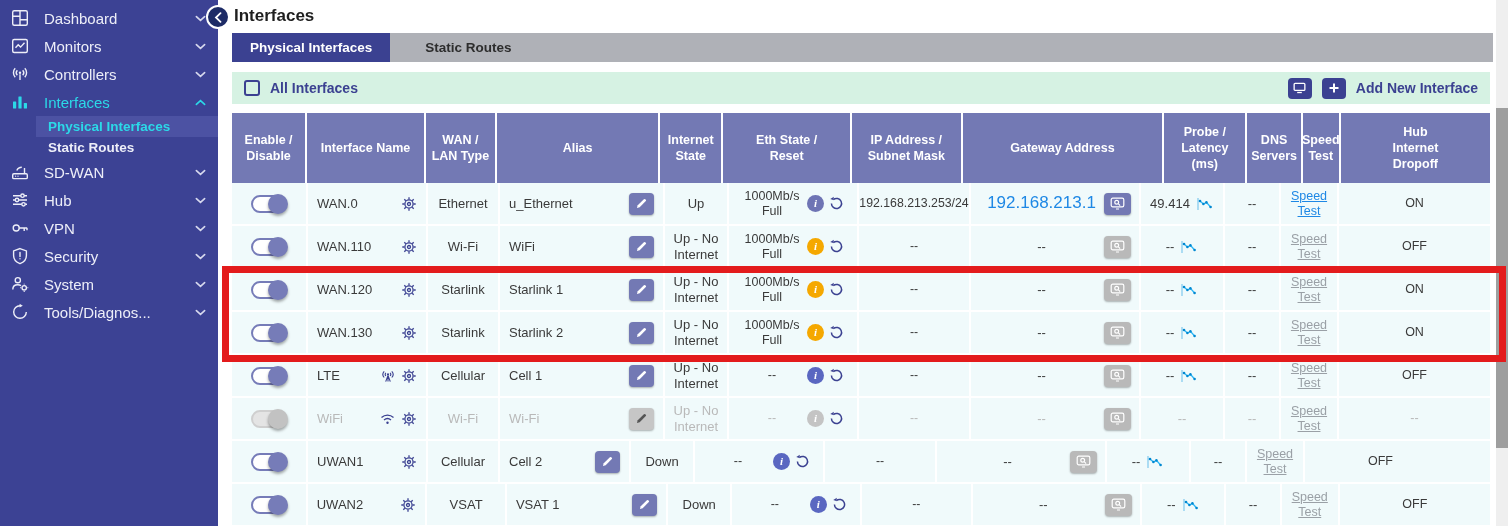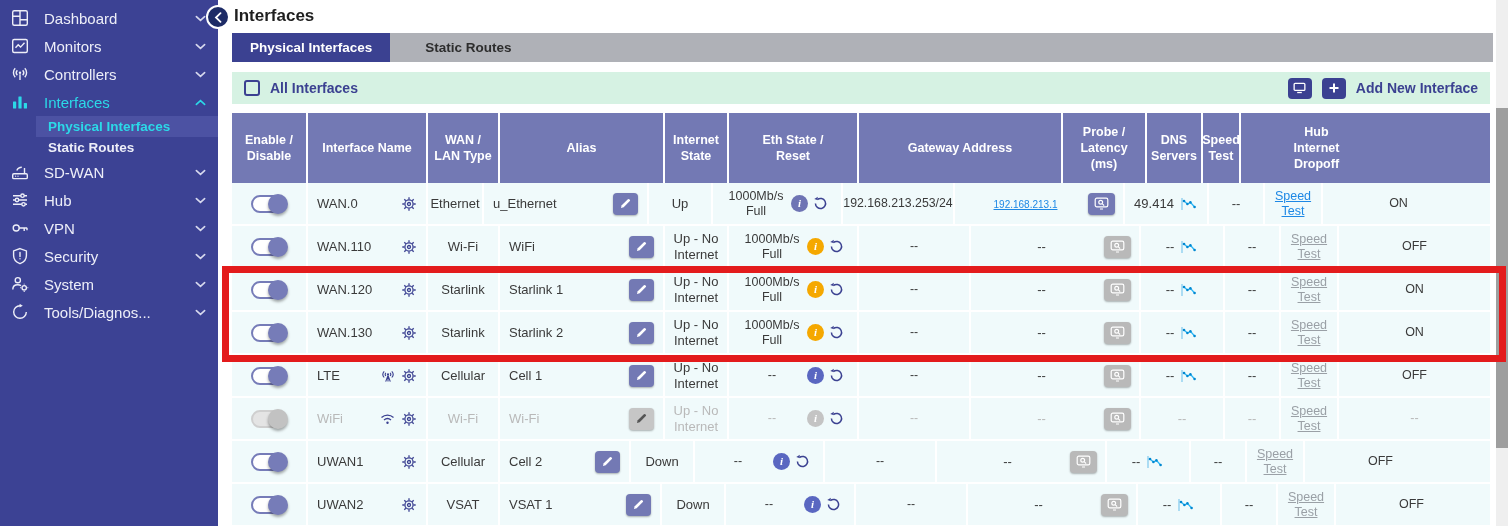--- a/index.html
+++ b/index.html
@@ -52,21 +52,21 @@
   .toggle.off { border-color:#CFCFCF; background:#E4E4E4; }
   .toggle.off .tknob { background:#C2C2C2; }
 
   .edit-btn { width:25px; height:22px; border-radius:4px; background:#7379B4; display:flex; align-items:center; justify-content:center; box-shadow:0 1px 2px rgba(0,0,0,.3); border:none; cursor:pointer; }
   .tr.disabled .edit-btn { background:#C6C6C6; }
   .eth-wrap { display:flex; align-items:center; gap:5px; }
   .eth-text { width:60px; font-size:12.5px; }
   .info { width:17px; height:17px; border-radius:50%; color:#fff; font-family:"Liberation Serif", serif; font-style:italic; font-weight:700; font-size:11px; display:inline-flex; align-items:center; justify-content:center; cursor:pointer; }
   .gw-btn { width:27px; height:22px; border-radius:4px; background:#7379B4; display:flex; align-items:center; justify-content:center; box-shadow:0 1px 2px rgba(0,0,0,.3); border:none; cursor:pointer; }
   .gw-btn.gray { background:#B9B9B9; }
-  .gw-link { color:#1E88E5; text-decoration:underline; font-size:10px; cursor:pointer; }
+  .gw-link { color:#1E88E5; font-size:17px; cursor:pointer; }
   .speed-link { display:inline-block; width:44px; text-align:center; color:#1E88E5; text-decoration:underline; font-size:12.5px; cursor:pointer; }
   .speed-link.off { color:#9AA0A6; }
   .c-ip { font-size:12.3px; }
   .tr.disabled .cell, .tr.disabled .gw-link { color:#B9B9B9; }
 
   
   .red-box { position:absolute; left:222px; top:266px; width:1284px; height:96px; border:7px solid #E31B1C; z-index:40; pointer-events:none; }
   .scrollbar { position:absolute; right:0; top:0; width:12px; height:526px; background:#EFEFEF; z-index:30; }
   .scrollbar .thumb { position:absolute; top:108px; left:0; width:12px; height:340px; background:#9E9E9E; }
 </style>
@@ -267,20 +267,22 @@
           <div class="th" style="width:76px"><span>Enable /
 Disable</span></div>
           <div class="th" style="width:120px"><span>Interface Name</span></div>
           <div class="th" style="width:72px"><span>WAN /
 LAN Type</span></div>
           <div class="th" style="width:165px"><span>Alias</span></div>
           <div class="th" style="width:64px"><span>Internet
 State</span></div>
           <div class="th" style="width:130px"><span>Eth State /
 Reset</span></div>
+          <div class="th" style="width:112px"><span>IP Address /
+Subnet Mask</span></div>
           <div class="th" style="width:204px"><span>Gateway Address</span></div>
           <div class="th" style="width:84px"><span>Probe /
 Latency (ms)</span></div>
           <div class="th" style="width:56px"><span>DNS
 Servers</span></div>
           <div class="th" style="width:38px"><span>Speed
 Test</span></div>
           <div class="th" style="width:151px"><span>Hub
 Internet
 Dropoff</span></div>
@@ -299,21 +301,21 @@
                   <svg width="16" height="16" viewBox="0 0 16 16">
                     <g stroke="#3B4191" fill="none" stroke-width="1.3">
                       <circle cx="8" cy="8" r="4.1"></circle>
                       <circle cx="8" cy="8" r="1.5"></circle>
                       <path d="M8 1.3v2.2M8 12.5v2.2M1.3 8h2.2M12.5 8h2.2M3.3 3.3l1.5 1.5M11.2 11.2l1.5 1.5M12.7 3.3l-1.5 1.5M4.8 11.2l-1.5 1.5"></path>
                     </g>
                   </svg>
                 </button>
               </span>
             </div>
-            <div class="cell" style="width:56px">
+            <div class="cell" style="width:72px">
               <span>Ethernet</span>
             </div>
             <div class="cell c-left" style="width:165px">
               <span>u_Ethernet</span>
               <button class="edit-btn">
                 <svg width="11" height="11" viewBox="0 0 12 12">
                   <path d="M1 11l.9-3L8.6 1.3a1 1 0 0 1 1.4 0l.7.7a1 1 0 0 1 0 1.4L4 10.1z" fill="#fff"></path>
                 </svg>
               </button>
             </div>
@@ -877,21 +879,21 @@
                   <svg width="16" height="16" viewBox="0 0 16 16">
                     <g stroke="#3B4191" fill="none" stroke-width="1.3">
                       <circle cx="8" cy="8" r="4.1"></circle>
                       <circle cx="8" cy="8" r="1.5"></circle>
                       <path d="M8 1.3v2.2M8 12.5v2.2M1.3 8h2.2M12.5 8h2.2M3.3 3.3l1.5 1.5M11.2 11.2l1.5 1.5M12.7 3.3l-1.5 1.5M4.8 11.2l-1.5 1.5"></path>
                     </g>
                   </svg>
                 </button>
               </span>
             </div>
-            <div class="cell" style="width:72px">
+            <div class="cell" style="width:80px">
               <span>VSAT</span>
             </div>
             <div class="cell c-left" style="width:162px">
               <span>VSAT 1</span>
               <button class="edit-btn">
                 <svg width="11" height="11" viewBox="0 0 12 12">
                   <path d="M1 11l.9-3L8.6 1.3a1 1 0 0 1 1.4 0l.7.7a1 1 0 0 1 0 1.4L4 10.1z" fill="#fff"></path>
                 </svg>
               </button>
             </div>

